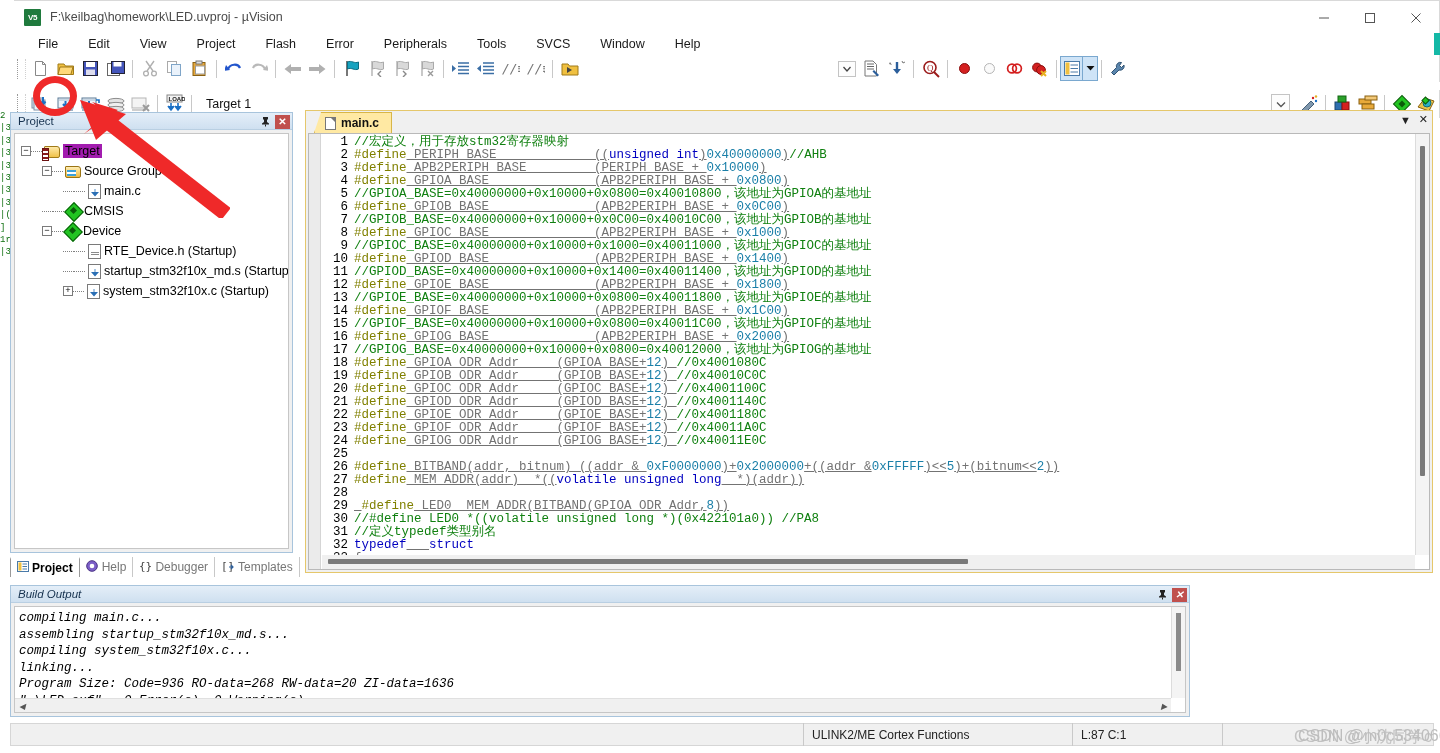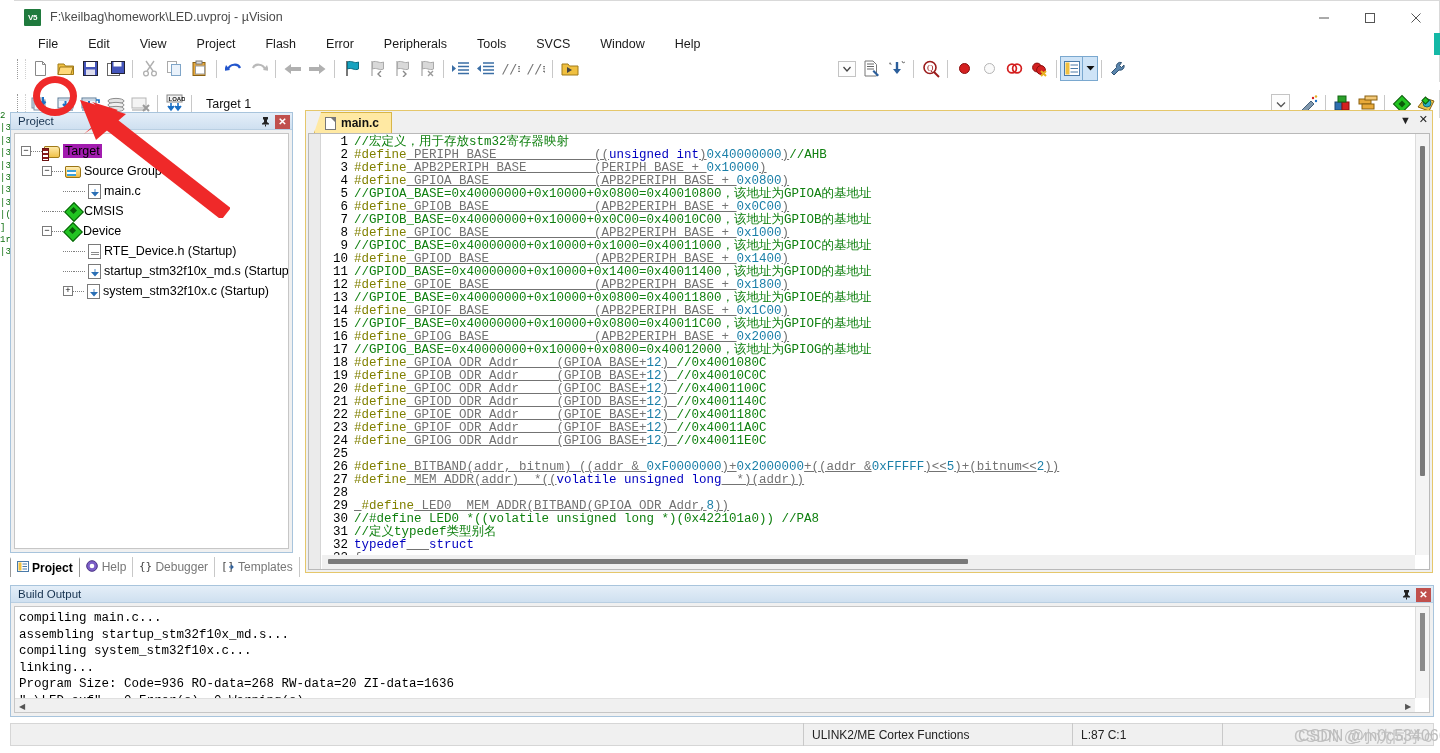--- a/index.html
+++ b/index.html
@@ -327,23 +327,24 @@
     position: absolute; left: 13px; right: 14px; bottom: 0; height: 14px;
     background: #f0f0f0;
   }
   .hthumb {
     position: absolute; left: 6px; top: 4px; width: 640px; height: 5px;
     background: #7a7a7a; border-radius: 1px;
   }
 
   
   .build-panel {
-    position: absolute; left: 10px; top: 585px; width: 1424px; height: 132px;
+    position: absolute; left: 10px; top: 585px; width: 1180px; height: 132px;
     background: #f0f0f0;
     border: 1px solid #a8c4dc;
+    font-style: italic;
   }
   .build-body {
     position: absolute; left: 3px; top: 20px; right: 3px; bottom: 3px;
     background: #ffffff; border: 1px solid #c6c6c6;
     overflow: hidden;
   }
   .build-text {
     font-family: "Liberation Mono", monospace;
     font-size: 12.5px; line-height: 16.5px;
     color: #000; padding: 3px 0 0 4px;

